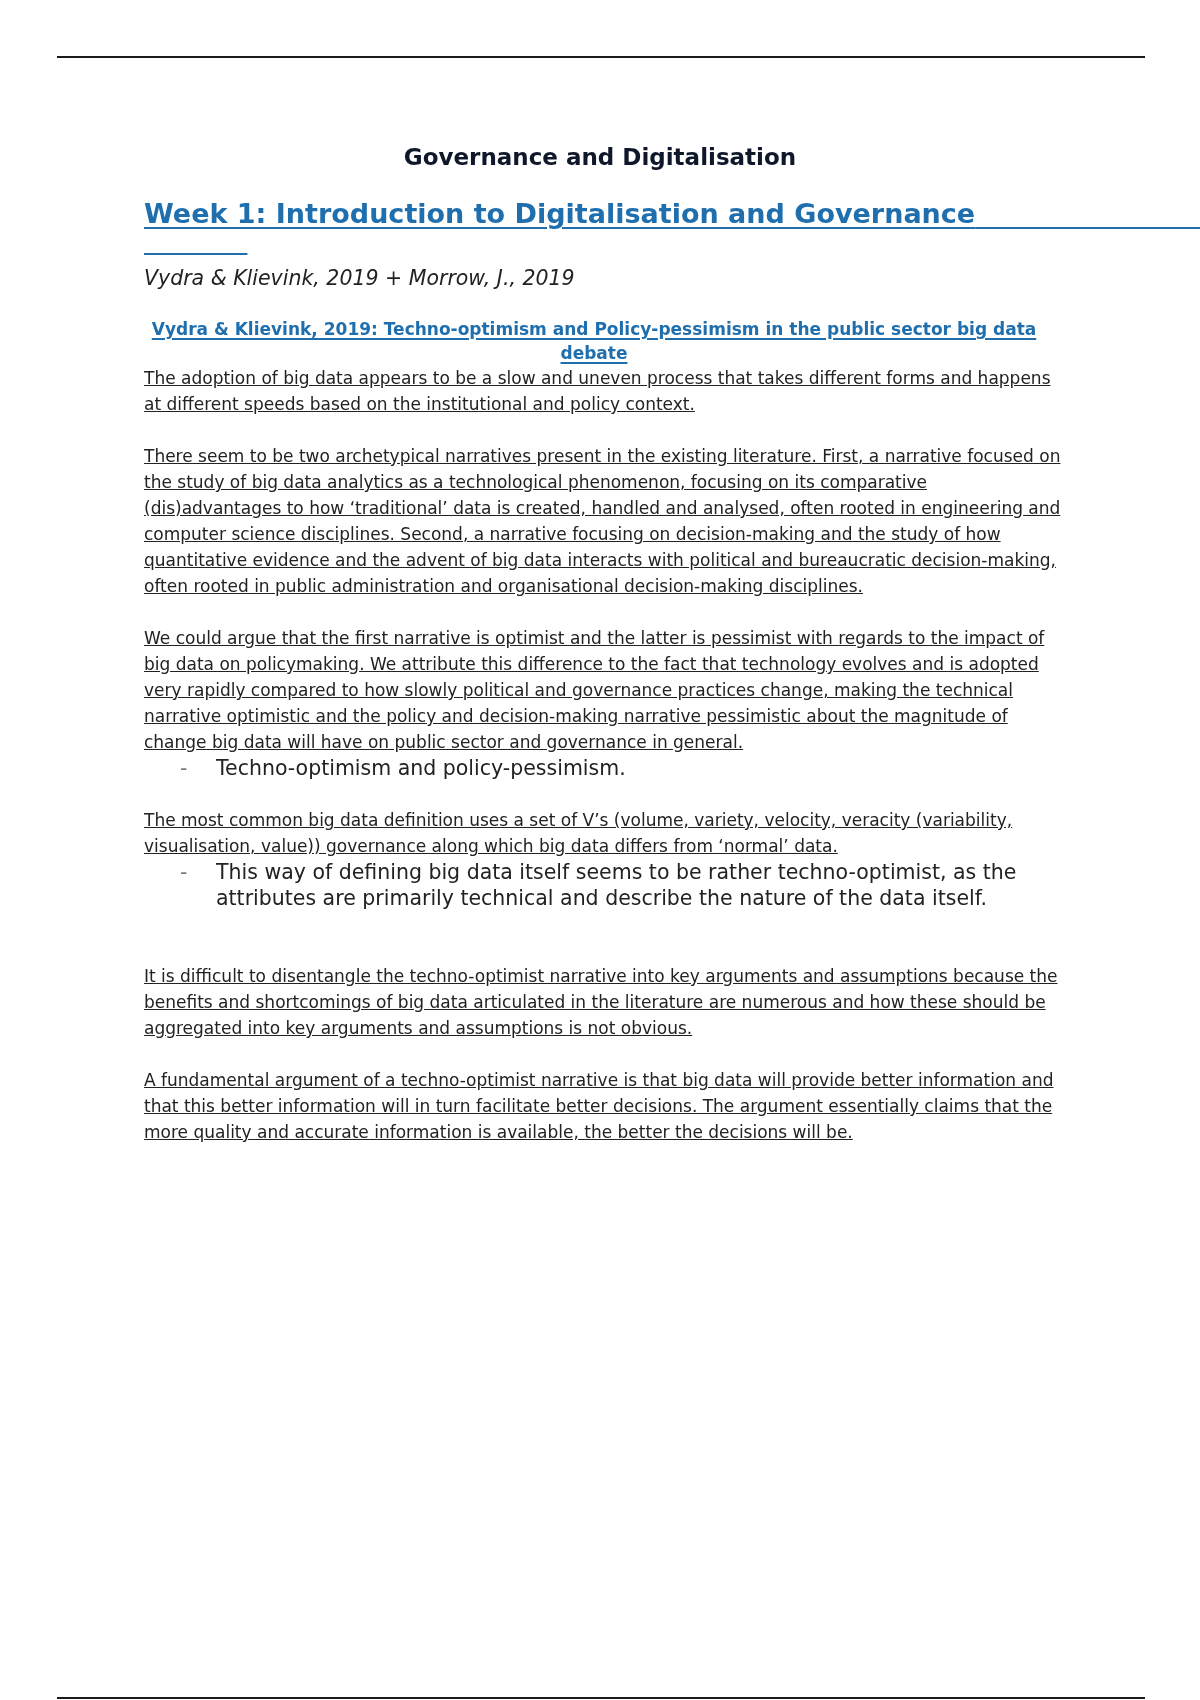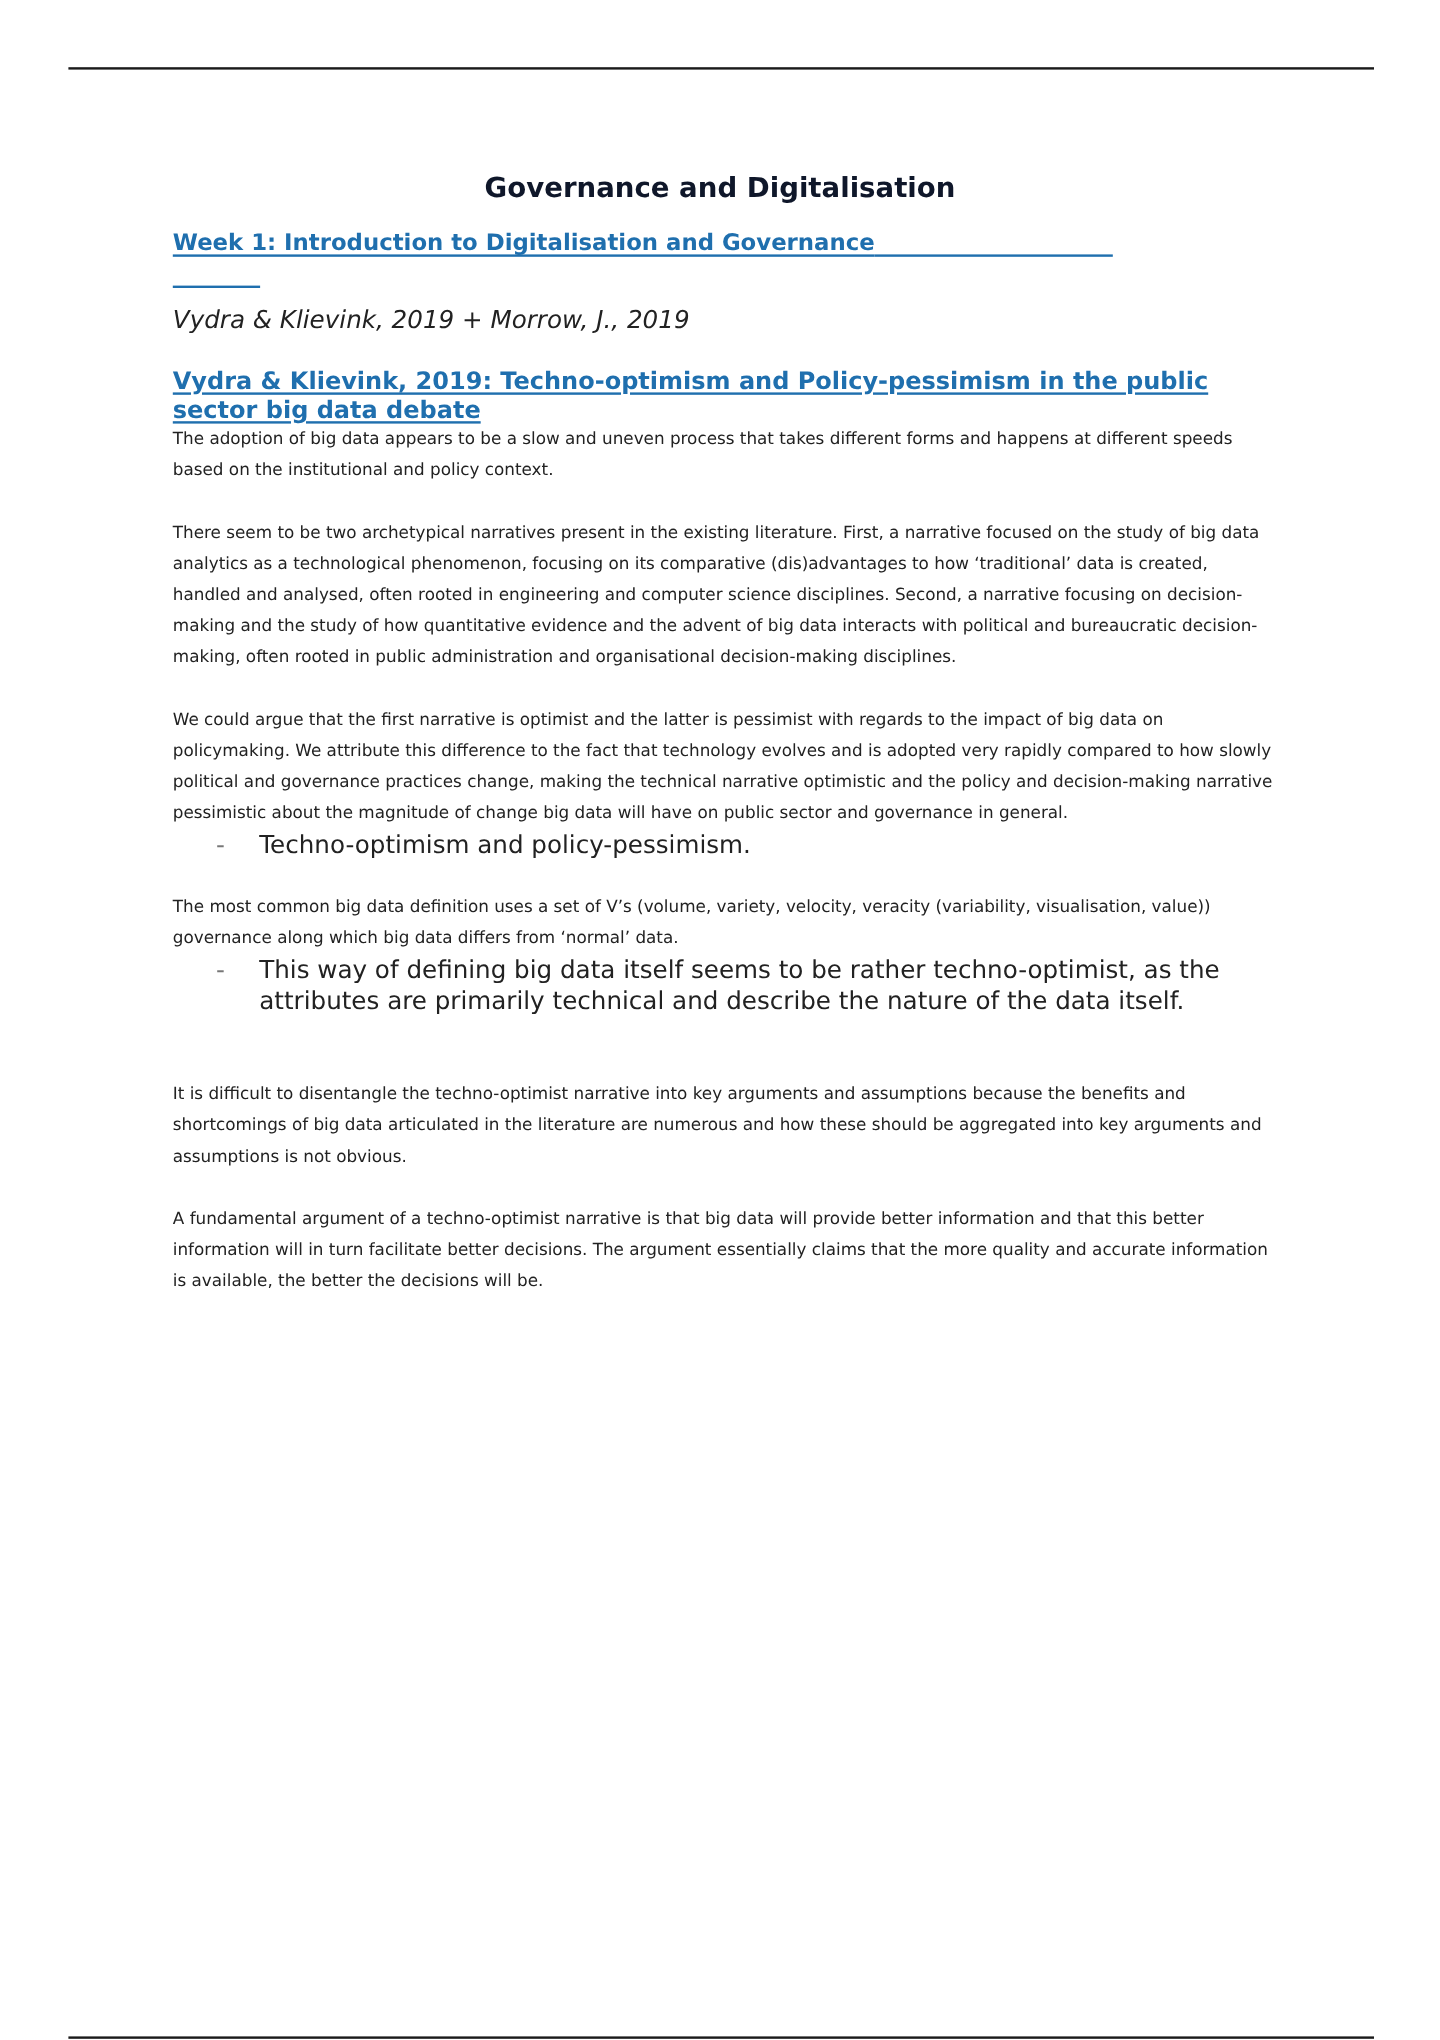--- a/index.html
+++ b/index.html
@@ -35,58 +35,60 @@
     text-align: center;
     font-weight: bold;
     font-size: 23px;
     color: #0f172a;
     margin: 0 0 0 0;
     padding-left: 0;
     width: 912px;
     line-height: 34px;
   }
   .week-heading {
-    margin-top: 15px;
+    margin-top: 27px;
     font-weight: bold;
-    font-size: 19px;
+    font-size: 27px;
     color: #1f6fae;
     line-height: 26px;
     width: 860px;
   }
   .week-heading .u {
     text-decoration: underline;
     text-decoration-thickness: 2px;
     text-underline-offset: 4px;
     white-space: pre-wrap;
   }
   .sources {
     margin-top: 12px;
     font-style: italic;
     font-size: 20.5px;
     line-height: 26px;
     color: #222;
   }
   .article-heading {
     margin-top: 26px;
     font-weight: bold;
-    font-size: 20px;
+    font-size: 17px;
     line-height: 24px;
     color: #1f6fae;
     width: 900px;
+    text-align: center;
   }
   .article-heading .u {
     text-decoration: underline;
     text-decoration-thickness: 2px;
     text-underline-offset: 3px;
   }
   p {
     margin: 0;
-    font-size: 14px;
+    font-size: 17px;
     line-height: 26px;
     color: #222;
+    text-decoration: underline;
   }
   .gap { height: 26px; }
   ul.dash {
     list-style: none;
     margin: 0;
     padding: 0 0 0 72px;
     font-size: 20.5px;
     line-height: 26px;
     color: #222;
   }

